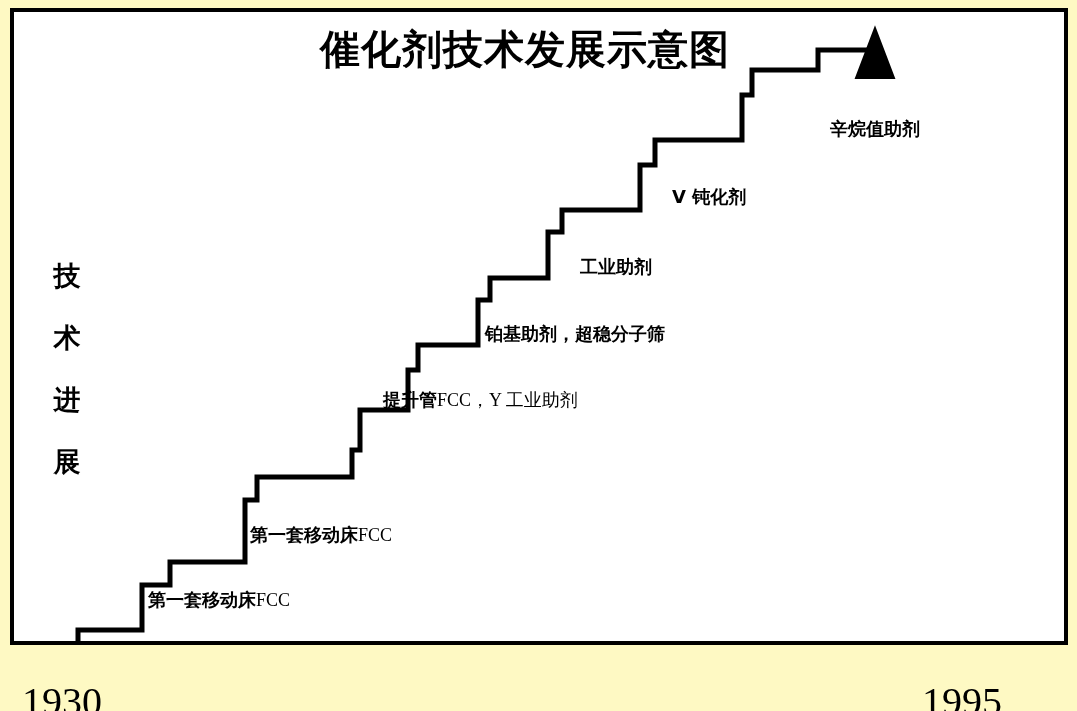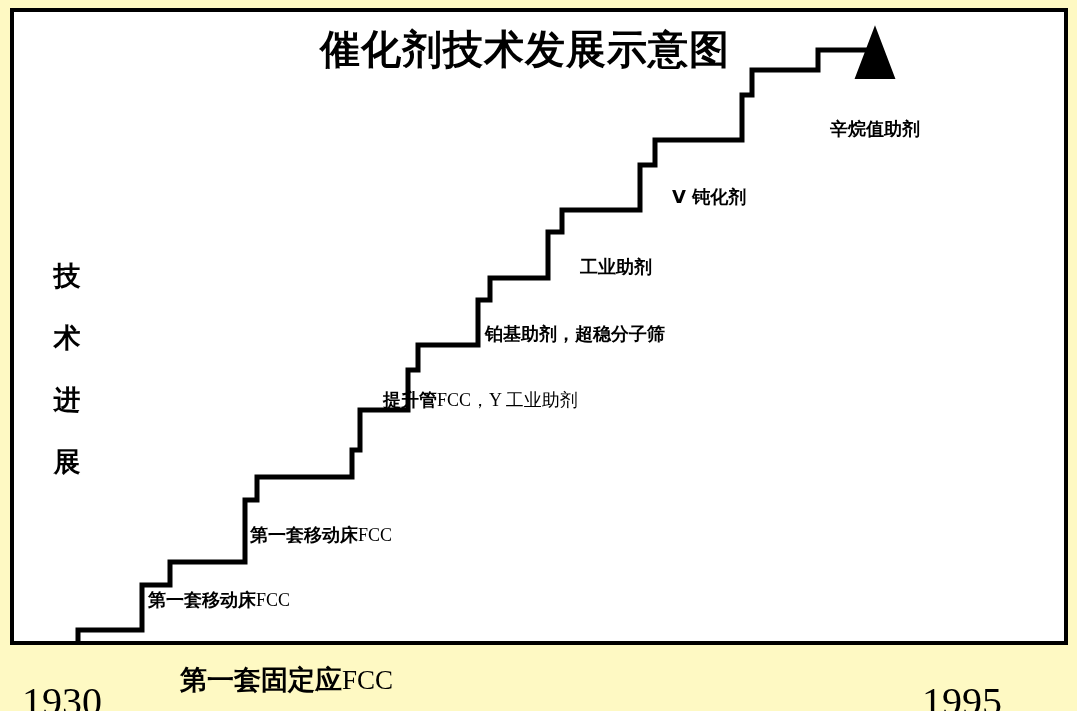--- a/index.html
+++ b/index.html
@@ -151,17 +151,14 @@
   </div>
 
   <div class="step-label" style="left:830px; top:117px;">
     <span>辛烷值助剂</span><span class="lat"></span>
   </div>
 
   <div class="axis-tick serif-num" id="tick-start">1930</div>
 
   <div class="axis-tick serif-num" id="tick-end">1995</div>
 
-  <div id="bottom-note">
-    <span>第一套固定应</span><span class="lat">FCC</span>
-  </div>
 
 </div>
 
 </body></html>

